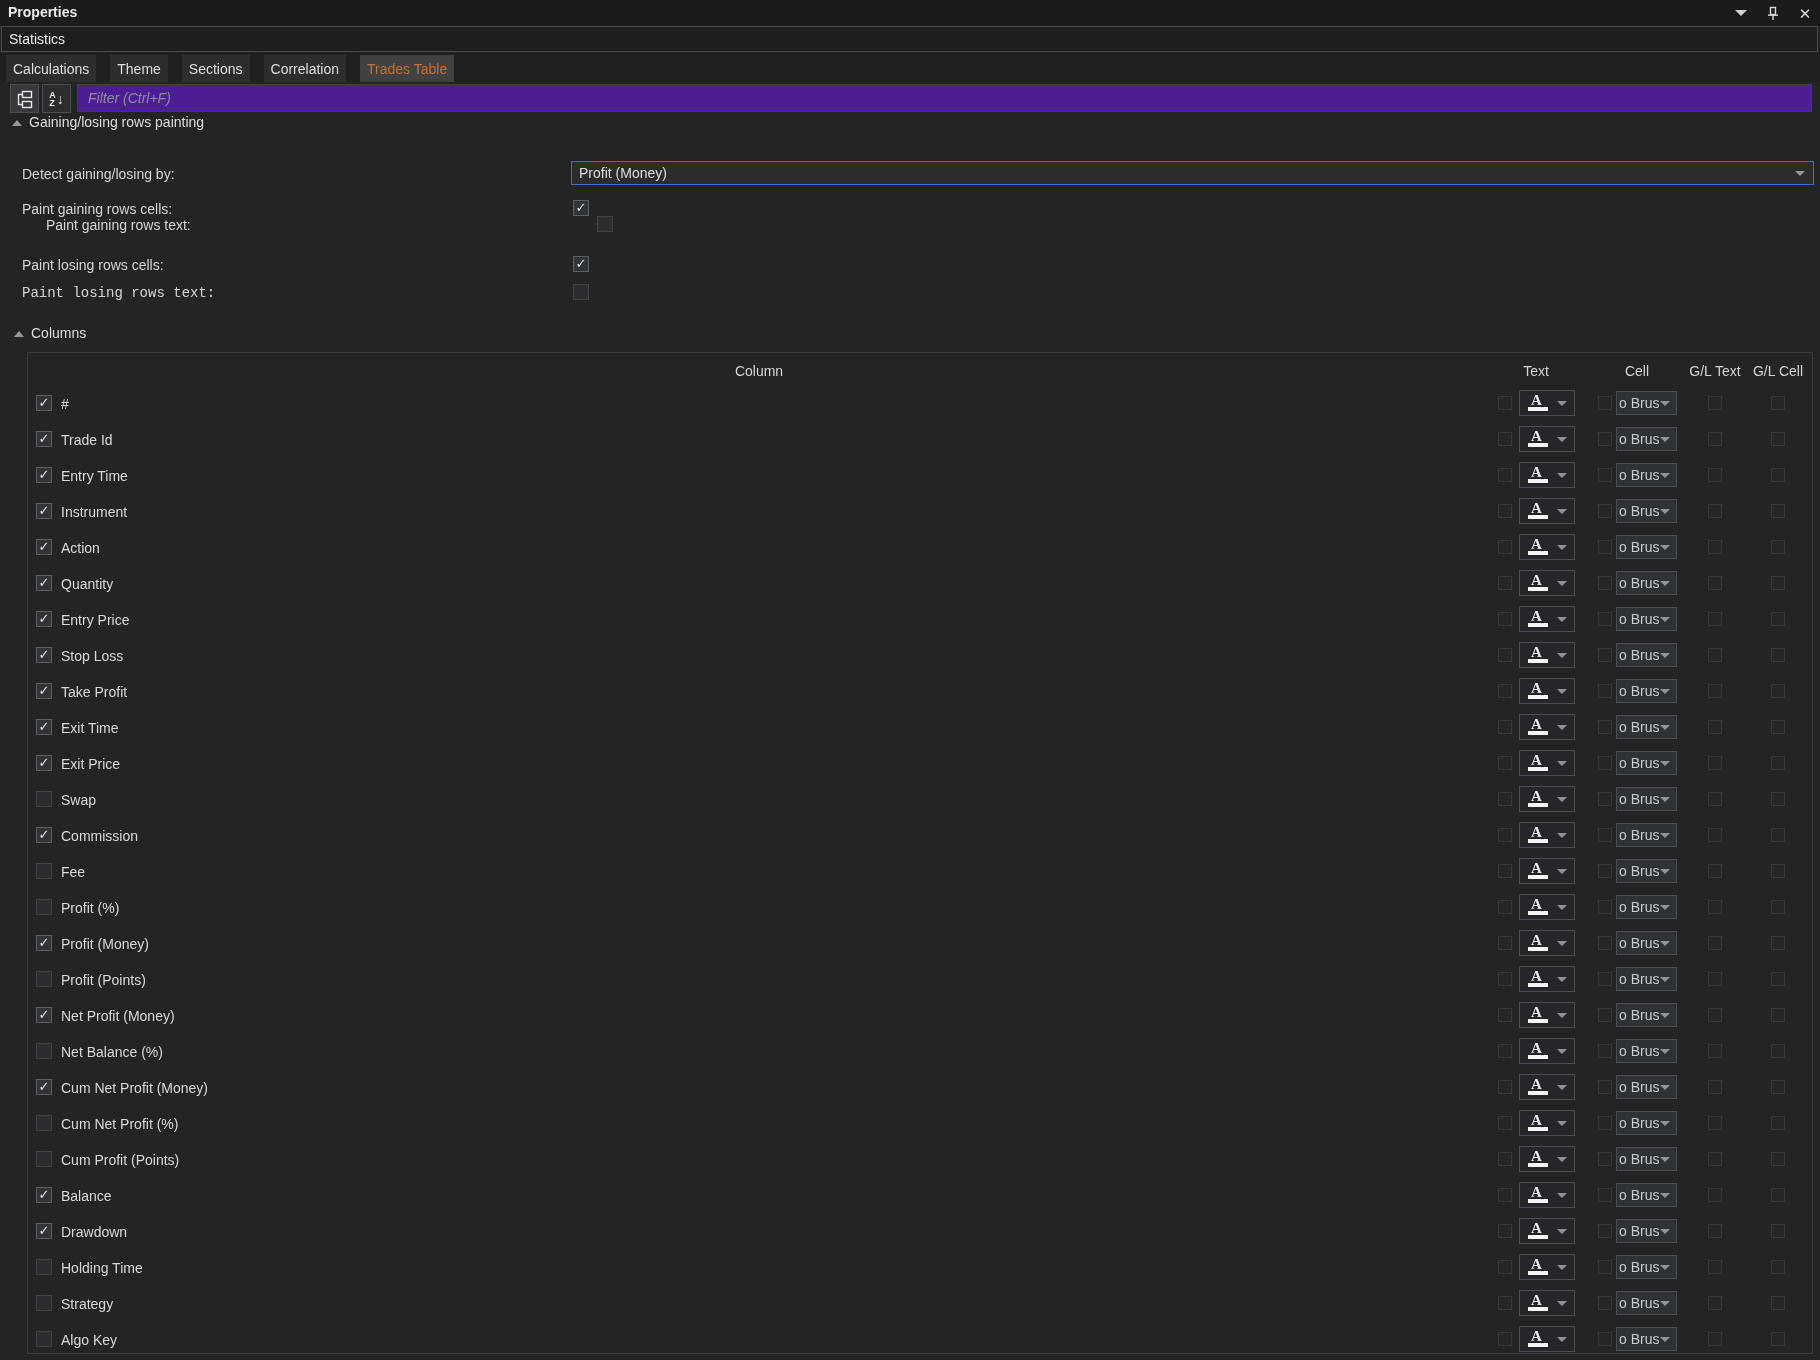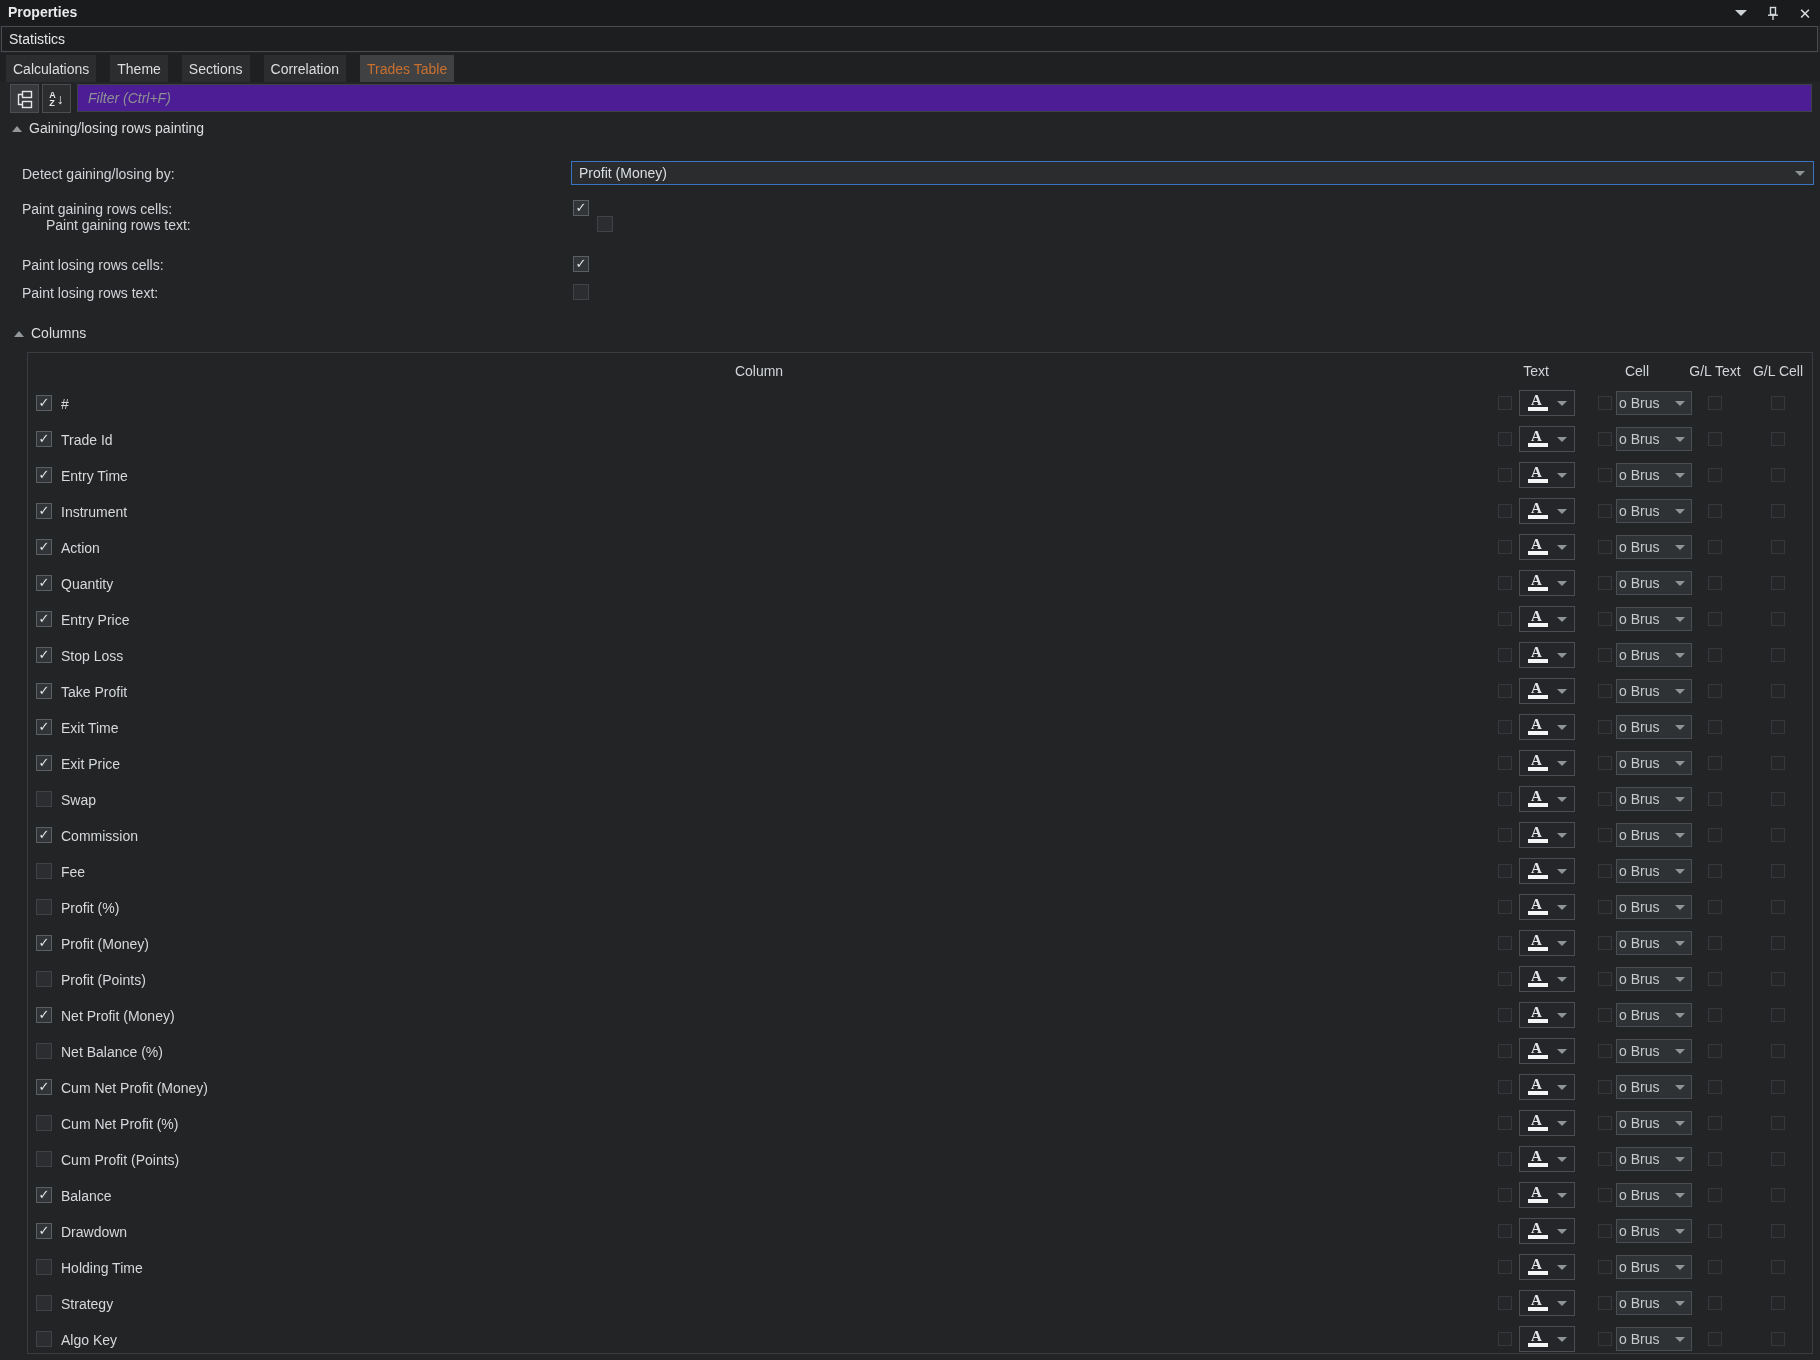--- a/index.html
+++ b/index.html
@@ -65,21 +65,21 @@
   .crow .cb.main { position:absolute; left:8px; top:10px; }
   .crow .clabel { position:absolute; left:33px; top:11px; color:#d6d9db; white-space:nowrap; }
   .crow .cb.c-text { position:absolute; left:1470px; top:11px; }
   .crow .cb.c-cell { position:absolute; left:1570px; top:11px; }
   .crow .cb.c-gltext { position:absolute; left:1680px; top:11px; }
   .crow .cb.c-glcell { position:absolute; left:1743px; top:11px; }
   .fontbtn { position:absolute; left:1491px; top:5px; width:56px; height:26px; border:1px solid #4a4e52; background:#242629; }
   .fontbtn .letterA { position:absolute; left:11px; top:2px; font-family:"Liberation Serif","DejaVu Serif",serif; font-weight:700; font-size:15px; color:#e4e6e8; line-height:15px; }
   .fontbtn .colorbar { position:absolute; left:8px; bottom:4px; width:20px; height:4px; background:#f4f5f5; }
   .fontbtn .dd-arrow { right:7px; }
-  .brushdd { position:absolute; left:1588px; top:6px; width:76px; height:24px; border:1px solid #4a4e52; background:#2f3235; overflow:hidden; }
+  .brushdd { position:absolute; left:1588px; top:6px; width:61px; height:24px; border:1px solid #4a4e52; background:#2f3235; overflow:hidden; }
   .brushdd .bval { position:absolute; left:2px; top:3px; font-size:14px; color:#c8cbce; white-space:nowrap; }
   .brushdd .dd-arrow { right:6px; }
   
   .caticon { display:block; }
 </style>
 </head>
 <body>
 
 <div class="titlebar">
   <span class="title">Properties</span>
@@ -139,21 +139,21 @@
         <span>Z</span>
       </span>
       <span class="arr">↓</span>
     </span>
   </div>
   <div class="filterbox">
     <input type="text" value="" placeholder="Filter (Ctrl+F)" style="">
   </div>
 </div>
 
-<div class="sechdr" style="top:120px;">
+<div class="sechdr" style="top:114px;">
   <span class="tri-up"></span>
   <span>Gaining/losing rows painting</span>
 </div>
 
 <span class="prop-label" style="top:166px;">Detect gaining/losing by:</span>
 <div class="detect-dd">
   <span class="val">Profit (Money)</span>
   <span class="dd-arrow"></span>
 </div>
 
@@ -167,21 +167,21 @@
     <div class="paint-row" style="top: 216px; margin-left: 24px;">
     <span class="prop-label">Paint gaining rows text:</span>
     <span class="cb"></span>
   </div>
     <div class="paint-row" style="top: 256px;">
     <span class="prop-label">Paint losing rows cells:</span>
     <span class="cb checked">
         <span class="tick">✓</span>
       </span>
   </div>
-    <div class="paint-row" style="top: 284px;">
+    <div class="paint-row" style="top: 284px; font-family: Liberation Mono, monospace;">
     <span class="prop-label">Paint losing rows text:</span>
     <span class="cb"></span>
   </div>
   </div>
 
 <div class="sechdr" style="top:325px; left:14px;">
   <span class="tri-up"></span>
   <span>Columns</span>
 </div>
 

